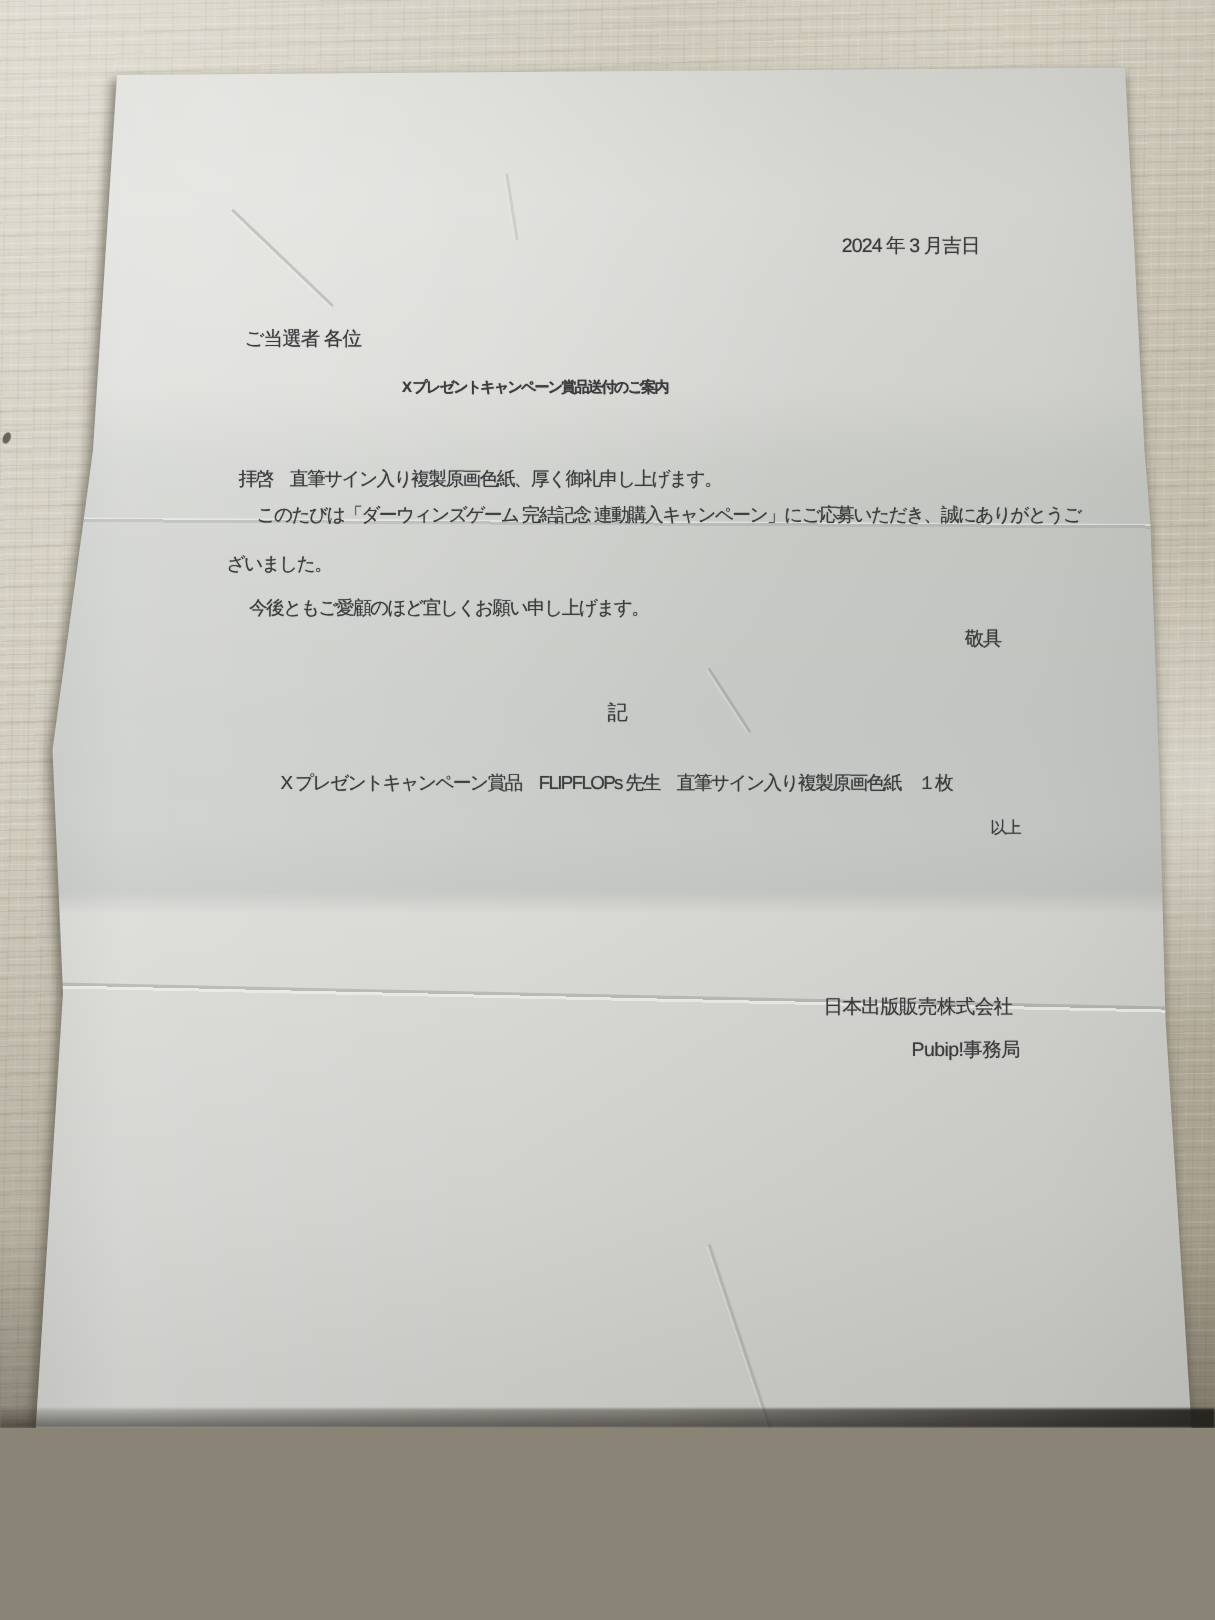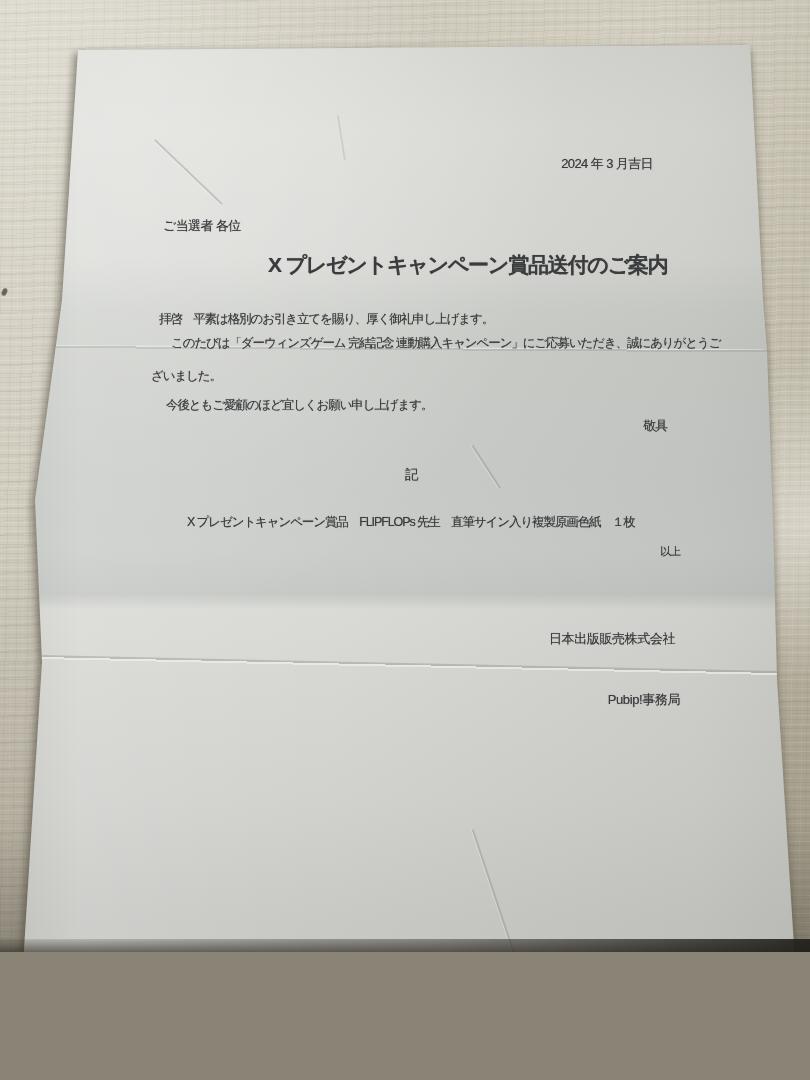--- a/index.html
+++ b/index.html
@@ -68,31 +68,31 @@
   .crease-3{left:461px;top:466px;width:51px;transform:rotate(57deg);}
   .crease-4{left:395px;top:937px;width:228px;transform:rotate(71.6deg);}
   
   .t{
     position:absolute;color:#3b3c3e;white-space:pre;
     font-size:12.5px;letter-spacing:-1.1px;
     text-shadow:0 0 0.7px rgba(59,60,62,0.65);
   }
   .t-date{right:157px;top:155px;font-size:13px;letter-spacing:-0.6px;}
   .t-recipient{left:163px;top:177px;font-size:13px;letter-spacing:-0.6px;margin-top:40px;}
-  .t-title{left:268px;top:251px;font-size:21px;font-weight:bold;letter-spacing:-1.2px;}
+  .t-title{left:268px;top:251px;font-size:10px;font-weight:bold;letter-spacing:-1.2px;}
   .t-b1{left:159px;top:311px;}
   .t-b2{left:171px;top:335px;}
   .t-b3{left:151px;top:368px;}
   .t-b4{left:168px;top:377px;}
   .t-b5{left:166px;top:397px;}
   .t-closing{right:143px;top:417px;font-size:13px;}
   .t-record{left:405px;top:466px;font-size:13.5px;}
   .t-prize{left:187px;top:514px;}
   .t-end{right:130px;top:544px;font-size:11px;}
-  .t-company{right:135px;top:630px;font-size:13px;letter-spacing:-0.4px;text-align:center;}
+  .t-company{right:135px;top:662px;font-size:13px;letter-spacing:-0.4px;text-align:center;}
   .t-office{right:130px;top:691px;font-size:13px;letter-spacing:-0.4px;}
 </style>
 </head>
 <body>
 
 <div class="scene">
 
   <div class="wood"></div>
   <div class="wood-speck"></div>
 
@@ -103,21 +103,21 @@
       <div class="fold fold-2"></div>
       <div class="crease crease-1"></div>
       <div class="crease crease-2"></div>
       <div class="crease crease-3"></div>
       <div class="crease crease-4"></div>
 
       <div class="t t-date">2024 年 3 月吉日</div>
       <div class="t t-recipient">ご当選者 各位</div>
       <div class="t t-title">X プレゼントキャンペーン賞品送付のご案内</div>
 
-      <div class="t t-b1">拝啓　平素は格別のお引き立てを賜り、厚く御礼申し上げます。</div>
+      <div class="t t-b1">拝啓　直筆サイン入り複製原画色紙、厚く御礼申し上げます。</div>
       <div class="t t-b2">このたびは「ダーウィンズゲーム 完結記念 連動購入キャンペーン」にご応募いただき、誠にありがとうご</div>
       <div class="t t-b3">ざいました。</div>
       <div class="t t-b5">今後ともご愛顧のほど宜しくお願い申し上げます。</div>
 
       <div class="t t-closing">敬具</div>
       <div class="t t-record">記</div>
       <div class="t t-prize">X プレゼントキャンペーン賞品　FLIPFLOPs 先生　直筆サイン入り複製原画色紙　１枚</div>
       <div class="t t-end">以上</div>
 
       <div class="t t-company">日本出版販売株式会社</div>

